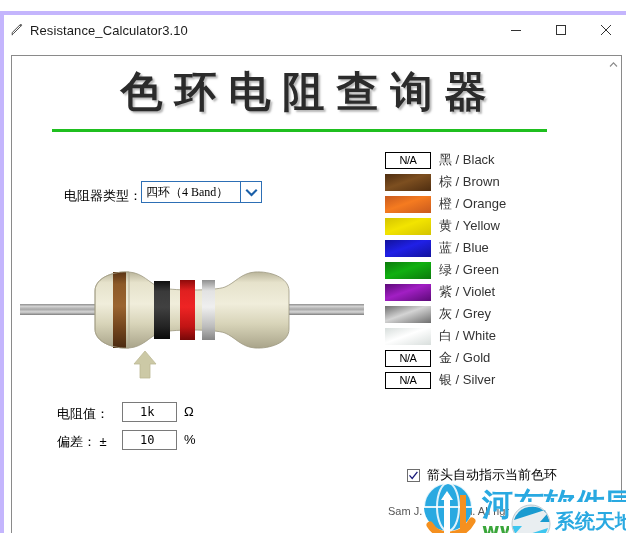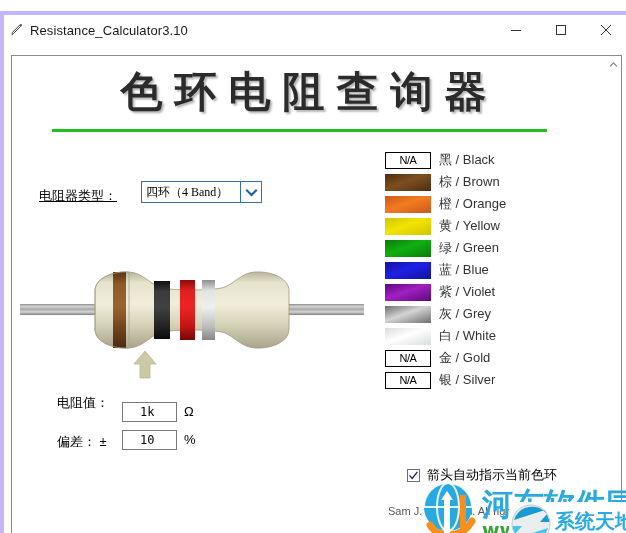--- a/index.html
+++ b/index.html
@@ -76,21 +76,21 @@
   }
   .rule{
     position:absolute;left:40px;top:73px;width:495px;height:3px;
     background:#1fbf1f;
   }
 
   
   .lbl{
     position:absolute;font-size:13px;color:#000;white-space:nowrap;
   }
-  .type-label{left:27px;top:131px;text-decoration:underline;}
+  .type-label{left:52px;top:131px;}
 
   .combo{
     position:absolute;left:129px;top:125px;width:121px;height:22px;
     border:1px solid #2d6fb5;background:#ffffff;box-sizing:border-box;
     display:flex;align-items:stretch;
   }
   .combo-text{
     flex:1;display:flex;align-items:center;padding-left:4px;
     font-family:Liberation Serif, serif;
     font-size:12px;color:#000;white-space:nowrap;overflow:hidden;
@@ -103,21 +103,21 @@
   
   .resistor{
     position:absolute;left:5px;top:205px;width:350px;height:100px;
   }
 
   .arrow{
     position:absolute;left:118px;top:292px;width:30px;height:32px;
   }
 
   
-  .val-label{left:45px;top:338px;}
+  .val-label{left:45px;top:349px;}
   .tol-label{left:45px;top:377px;}
 
   .tbox{
     position:absolute;height:20px;
     border:1px solid #7a7a7a;background:#ffffff;box-sizing:border-box;
     display:flex;align-items:center;padding-left:17px;
     font-family:"DejaVu Sans Mono","Liberation Mono",monospace;
     font-size:12px;color:#000;
   }
   .val-box{left:110px;top:346px;width:55px;}
@@ -333,26 +333,26 @@
           </div>
           <div class="lrow">
             <div class="sw" style="background: linear-gradient(160deg, rgb(200, 90, 30) 0%, rgb(245, 123, 32) 45%, rgb(200, 90, 30) 100%);"></div>
             <div class="lname">橙 / Orange</div>
           </div>
           <div class="lrow">
             <div class="sw" style="background: linear-gradient(160deg, rgb(212, 196, 0) 0%, rgb(242, 228, 0) 45%, rgb(212, 196, 0) 100%);"></div>
             <div class="lname">黄 / Yellow</div>
           </div>
           <div class="lrow">
+            <div class="sw" style="background: linear-gradient(160deg, rgb(18, 18, 156) 0%, rgb(32, 32, 230) 45%, rgb(18, 18, 156) 100%);"></div>
+            <div class="lname">蓝 / Blue</div>
+          </div>
+          <div class="lrow">
             <div class="sw" style="background: linear-gradient(160deg, rgb(12, 122, 12) 0%, rgb(16, 176, 16) 45%, rgb(12, 122, 12) 100%);"></div>
             <div class="lname">绿 / Green</div>
-          </div>
-          <div class="lrow">
-            <div class="sw" style="background: linear-gradient(160deg, rgb(18, 18, 156) 0%, rgb(32, 32, 230) 45%, rgb(18, 18, 156) 100%);"></div>
-            <div class="lname">蓝 / Blue</div>
           </div>
           <div class="lrow">
             <div class="sw" style="background: linear-gradient(160deg, rgb(92, 10, 120) 0%, rgb(162, 31, 196) 45%, rgb(92, 10, 120) 100%);"></div>
             <div class="lname">紫 / Violet</div>
           </div>
           <div class="lrow">
             <div class="sw" style="background: linear-gradient(160deg, rgb(110, 110, 110) 0%, rgb(212, 212, 212) 45%, rgb(110, 110, 110) 100%);"></div>
             <div class="lname">灰 / Grey</div>
           </div>
           <div class="lrow">

